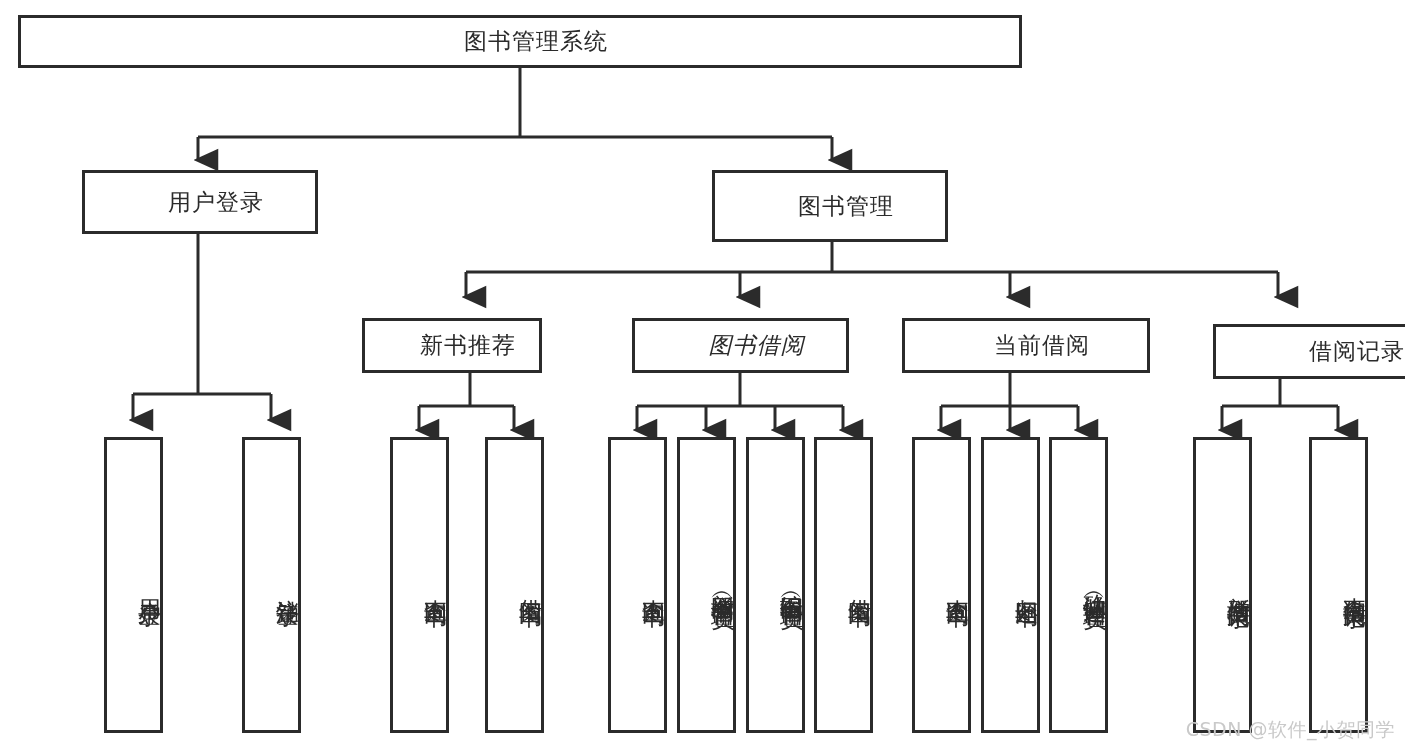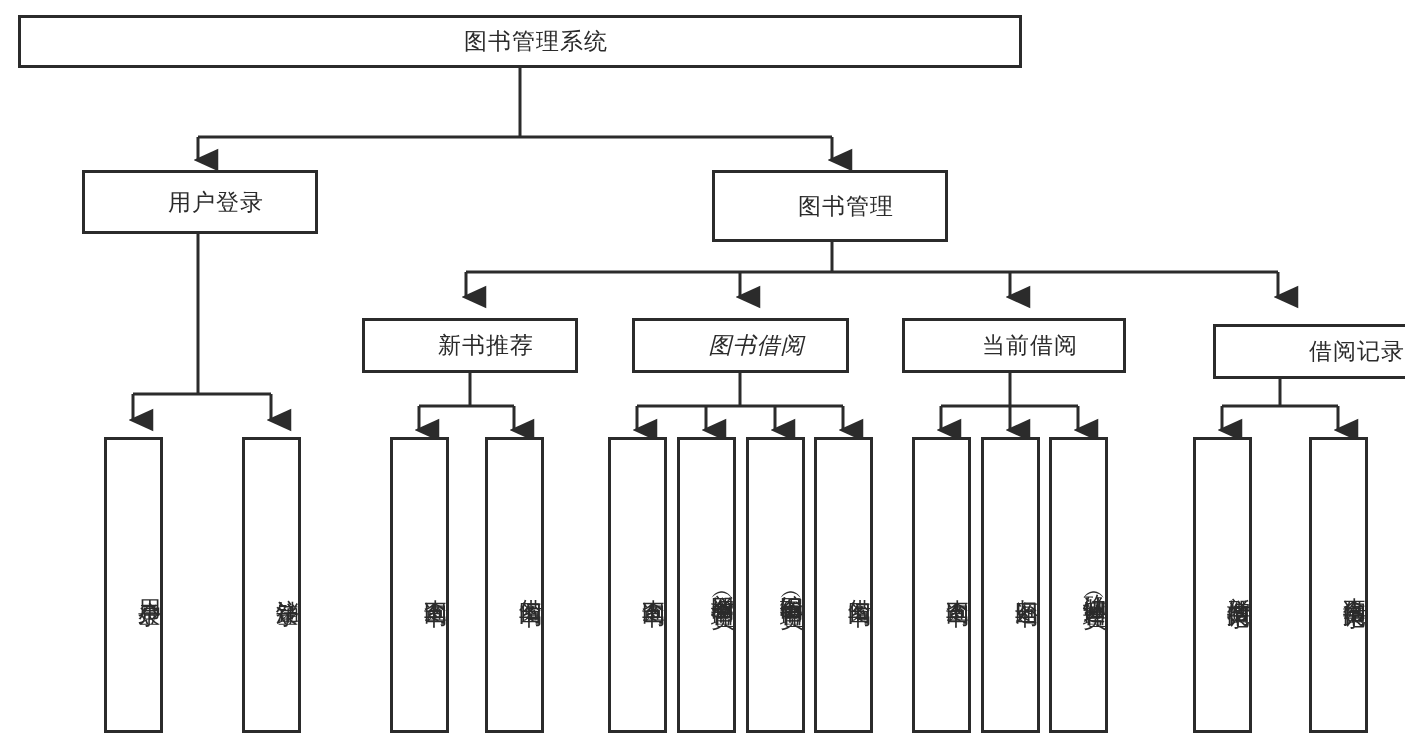--- a/index.html
+++ b/index.html
@@ -121,29 +121,29 @@
   </div>
 
   <div class="node" style="left:82px;top:170px;width:236px;height:64px;">
     <span class="lbl">用户登录</span>
   </div>
 
   <div class="node" style="left:712px;top:170px;width:236px;height:72px;">
     <span class="lbl">图书管理</span>
   </div>
 
-  <div class="node" style="left:362px;top:318px;width:216px;height:55px;">
+  <div class="node" style="left:362px;top:318px;width:180px;height:55px;">
     <span class="lbl">新书推荐</span>
   </div>
 
   <div class="node" style="left:632px;top:318px;width:217px;height:55px;font-style:italic;">
     <span class="lbl">图书借阅</span>
   </div>
 
-  <div class="node" style="left:902px;top:318px;width:224px;height:55px;">
+  <div class="node" style="left:902px;top:318px;width:248px;height:55px;">
     <span class="lbl">当前借阅</span>
   </div>
 
   <div class="node" style="left:1213px;top:318px;width:256px;height:55px;margin-top:6px;">
     <span class="lbl">借阅记录</span>
   </div>
 
   <div class="node leaf" style="left:104px;top:437px;width:59px;height:296px;">
     <span class="lbl">用户登录</span>
   </div>
@@ -181,14 +181,15 @@
     <span class="lbl">确认归还（管理员）</span>
   </div>
 
   <div class="node leaf" style="left:1193px;top:437px;width:59px;height:296px;">
     <span class="lbl">新增借阅记录</span>
   </div>
   <div class="node leaf" style="left:1309px;top:437px;width:59px;height:296px;">
     <span class="lbl">查询借阅记录</span>
   </div>
 
+  <div class="watermark">CSDN @软件_小贺同学</div>
 
 </div>
 
 </body></html>

